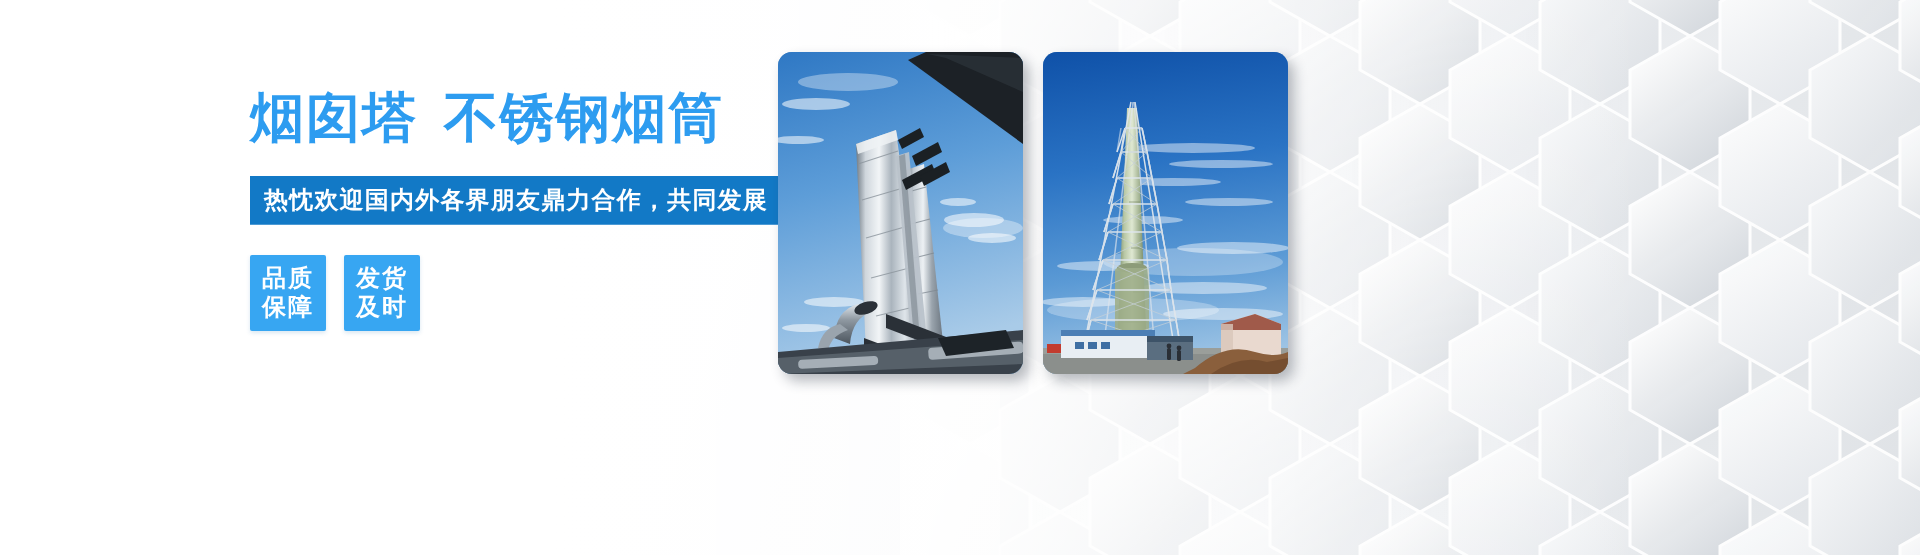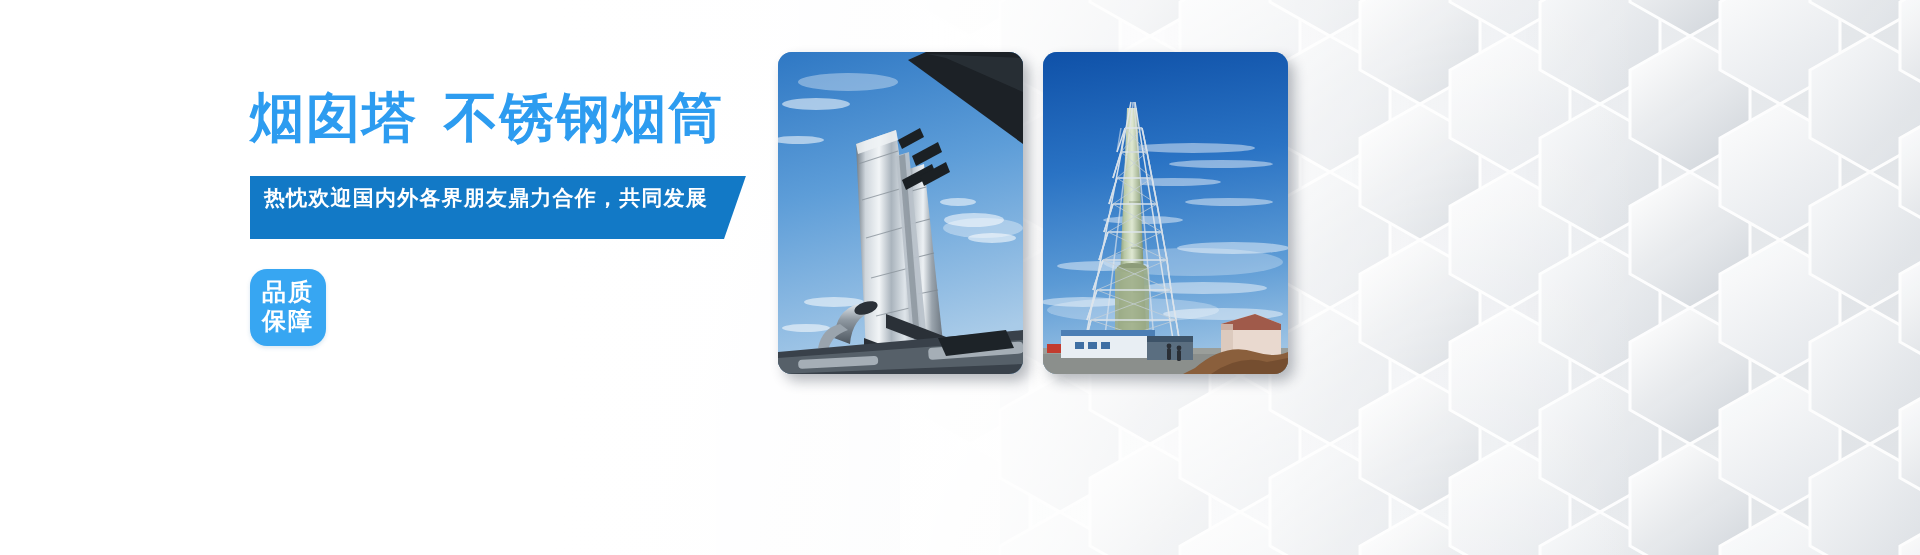--- a/index.html
+++ b/index.html
@@ -67,38 +67,38 @@
     text-shadow: 0 1px 0 rgba(255,255,255,0.6);
   }
   .headline .gap { display:inline-block; width: 26px; }
 
   .ribbon {
     position: relative;
     display: inline-block;
     margin-top: 26px;
     background: #1279c6;
     color: #ffffff;
-    font-size: 21px;
+    font-size: 24px;
     font-weight: 700;
     letter-spacing: 1.2px;
-    padding: 9px 38px 28px 14px;
+    padding: 9px 38px 10px 14px;
     line-height: 1.25;
     white-space: nowrap;
     clip-path: polygon(0 0, 100% 0, calc(100% - 22px) 100%, 0 100%);
   }
 
   .badges {
     display: flex;
     gap: 18px;
     margin-top: 30px;
   }
   .badge {
     background: #37a6f2;
     color: #ffffff;
-    border-radius: 17px;
+    border-radius: 2px;
     padding: 8px 12px 10px 12px;
     font-size: 24px;
     font-weight: 700;
     line-height: 1.22;
     letter-spacing: 2px;
     text-align: center;
     white-space: nowrap;
     box-shadow: 0 2px 4px rgba(44,120,180,0.18);
   }
   .badge span { display:block; }
@@ -263,20 +263,24 @@
     <div class="badges">
 
       <div class="badge">
         <span>品质</span>
         <span>保障</span>
       </div>
 
 
 
 
+      <div class="badge">
+        <span>发货</span>
+        <span>及时</span>
+      </div>
 
     </div>
   </div>
 
   <div class="photo photo-1">
     <svg viewBox="0 0 245 322" preserveAspectRatio="xMidYMid slice">
       <defs>
         <linearGradient id="sky1" x1="0" y1="0" x2="0.2" y2="1">
           <stop offset="0%" stop-color="#2f78c4"></stop>
           <stop offset="45%" stop-color="#5d9dd8"></stop>

